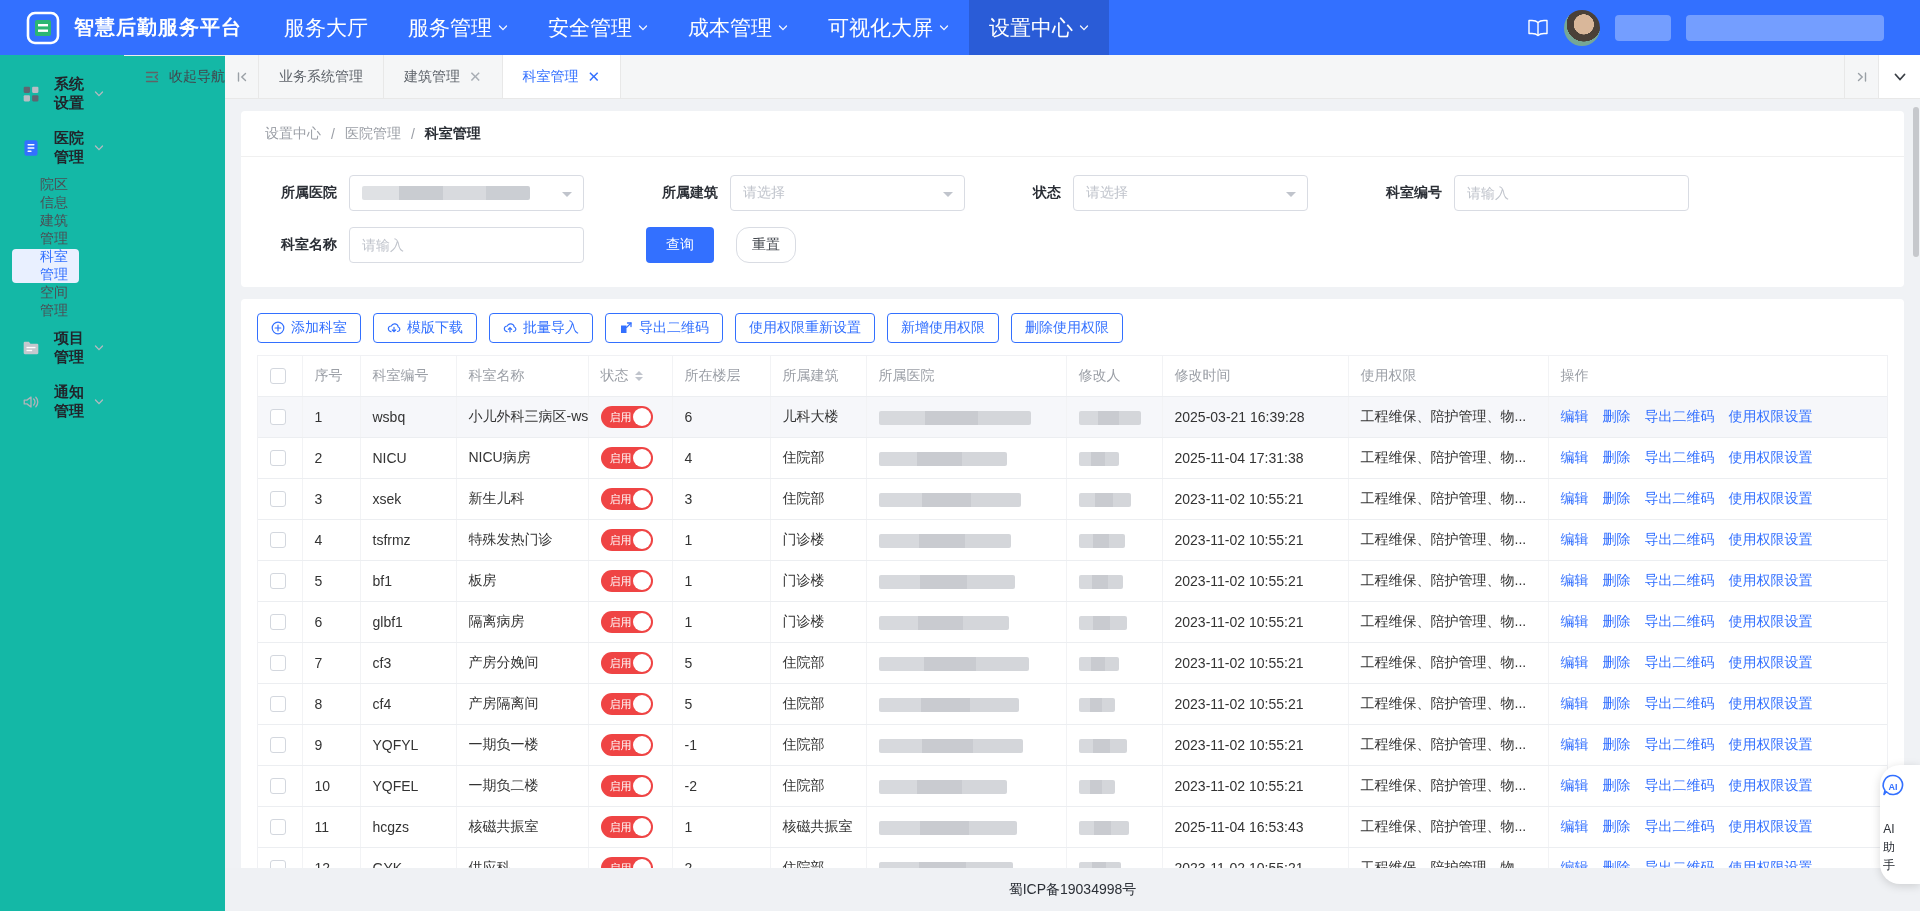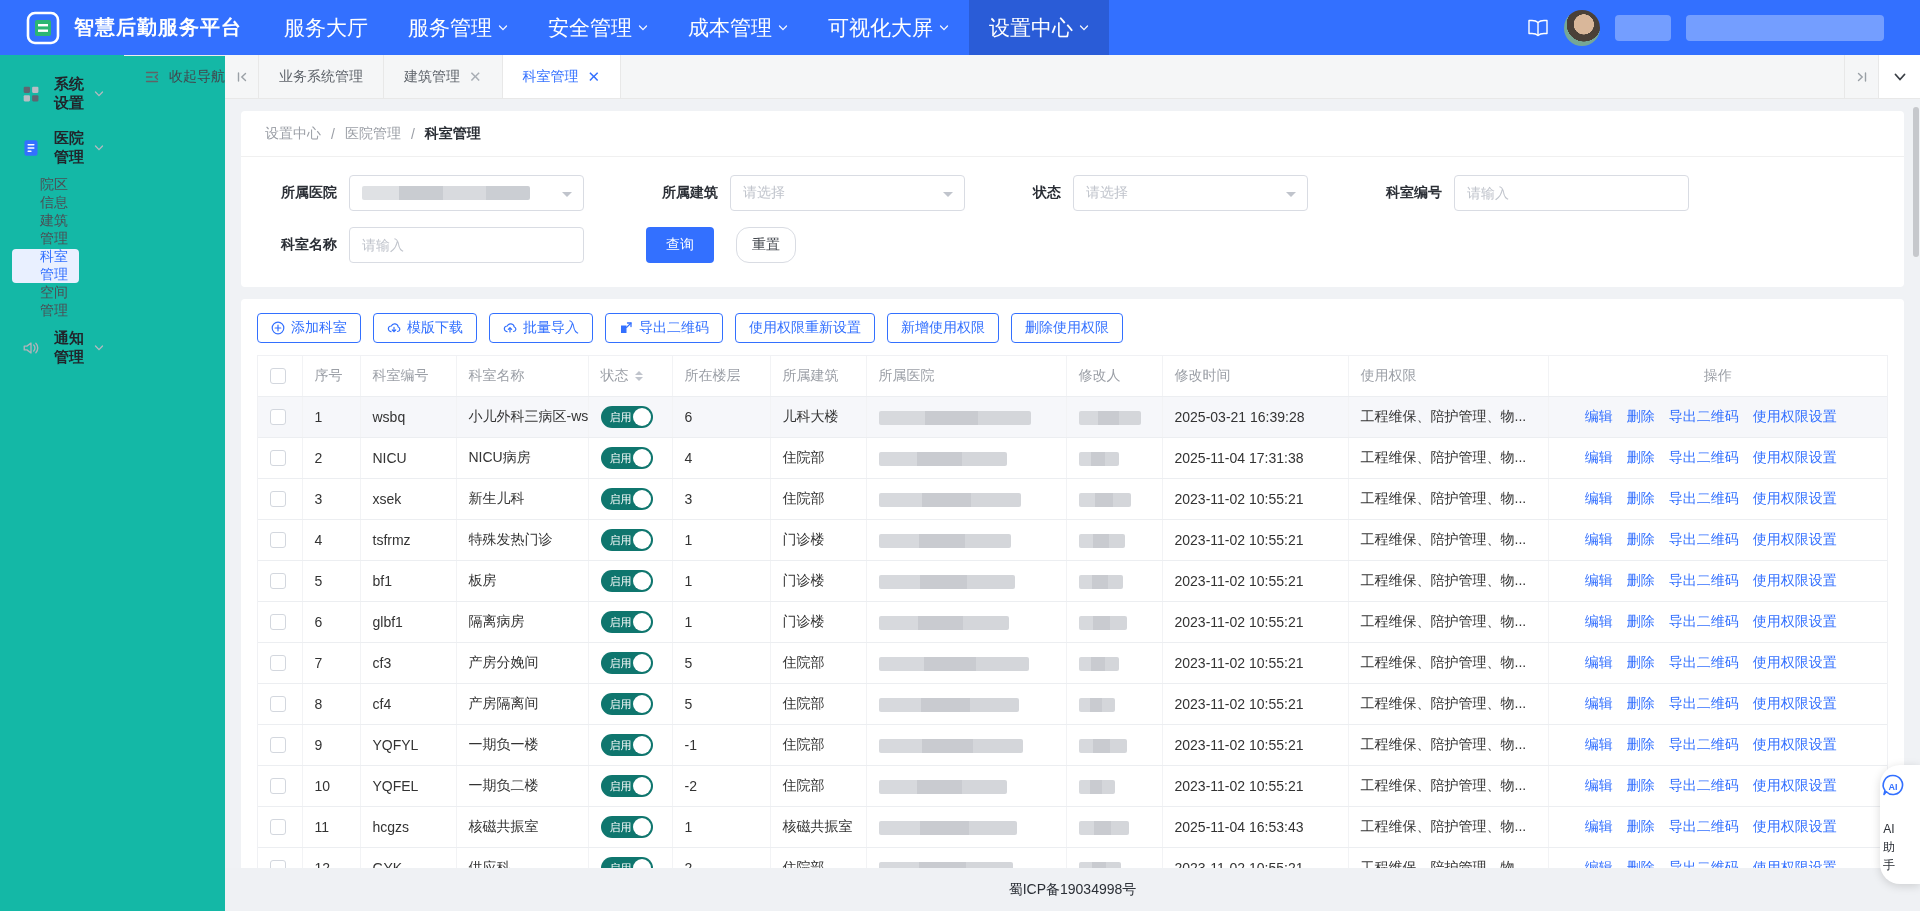--- a/index.html
+++ b/index.html
@@ -83,30 +83,30 @@
 
   
   .card-table { padding:14px 16px 16px; }
   .toolbar { display:flex; gap:12px; margin-bottom:12px; }
   .tbtn { height:30px; padding:0 13px; border:1px solid #3370ff; color:#3370ff; border-radius:4px;
     background:#fff; font-size:14px; display:inline-flex; align-items:center; gap:6px; cursor:pointer; white-space:nowrap; }
   .tbl-wrap { border:1px solid #f0f1f4; border-bottom:none; }
   table { width:100%; border-collapse:collapse; table-layout:fixed; }
   th,td { border-bottom:1px solid #eceef1; border-right:1px solid #f2f3f5; padding:0 12px; height:41px;
     font-size:14px; text-align:left; overflow:hidden; white-space:nowrap; }
-  th:last-child, td:last-child { border-right:none;text-align:center; }
+  th:last-child, td:last-child { border-right:none; }
   th { color:#9b9fa6; font-weight:normal; height:40px; background:#fff; }
   tbody tr:first-child td { background:#f6f7fa; }
   .checkbox { width:16px; height:16px; border:1px solid #d3d7de; border-radius:3px; background:#fff;
     display:inline-block; vertical-align:middle; cursor:pointer; }
   .sorter { display:inline-flex; flex-direction:column; margin-left:6px; vertical-align:middle; }
   .sorter i { width:0; height:0; border:4px solid transparent; display:block; }
   .sorter .up { border-bottom-color:#c0c4cc; margin-bottom:2px; }
   .sorter .dn { border-top-color:#c0c4cc; }
-  .switch { width:52px; height:22px; background:#0f766e; border-radius:11px; position:relative;
+  .switch { width:52px; height:22px; background:#ef4444; border-radius:11px; position:relative;
     display:inline-block; vertical-align:middle; cursor:pointer; }
   .switch .slab { position:absolute; left:9px; top:50%; transform:translateY(-50%); color:#fff; font-size:11px; }
   .switch .knob { position:absolute; right:2px; top:2px; width:18px; height:18px; background:#fff; border-radius:50%; }
   .redact-cell { display:inline-block; height:14px; border-radius:2px; vertical-align:middle;
     background:linear-gradient(90deg,#d7d9dd 0 30%,#c9cbd0 30% 65%,#d4d6da 65% 100%); }
   .ops a { color:#3370ff; text-decoration:none; margin-right:14px; cursor:pointer; }
 
   
   .footer { position:absolute; left:0; right:0; bottom:0; height:43px; background:#eff1f4;
     display:flex; align-items:center; justify-content:center; font-size:14px; color:#2b2f36; z-index:5; }
@@ -224,20 +224,35 @@
           <span class="gchev">
             <svg viewBox="0 0 10 10" width="10" height="10">
               <path d="M1.5 3L5 6.6 8.5 3" fill="none" stroke="currentColor" stroke-width="1.3" stroke-linecap="round"></path>
             </svg>
           </span>
         </div>
         <div class="side-sub">院区信息</div>
         <div class="side-sub">建筑管理</div>
         <div class="side-sub active">科室管理</div>
         <div class="side-sub">空间管理</div>
+        <div class="side-group">
+          <span class="gicon">
+            <svg viewBox="0 0 16 16" width="18" height="18">
+              <path d="M1.5 3.5a1 1 0 0 1 1-1h3.6l1.4 1.8h6a1 1 0 0 1 1 1v7.2a1 1 0 0 1-1 1h-11a1 1 0 0 1-1-1z" fill="#c4c8ce"></path>
+              <rect x="4" y="7" width="8" height="1.2" fill="#fff"></rect>
+              <rect x="4" y="9.6" width="5" height="1.2" fill="#fff"></rect>
+            </svg>
+          </span>
+          <span class="glabel">项目管理</span>
+          <span class="gchev">
+            <svg viewBox="0 0 10 10" width="10" height="10">
+              <path d="M1.5 3L5 6.6 8.5 3" fill="none" stroke="currentColor" stroke-width="1.3" stroke-linecap="round"></path>
+            </svg>
+          </span>
+        </div>
         <div class="side-group">
           <span class="gicon">
             <svg viewBox="0 0 16 16" width="18" height="18" fill="none" stroke="#b0b4ba" stroke-width="1.2" stroke-linejoin="round">
               <path d="M2 6.3h2.4L8 3.6v8.8L4.4 9.7H2z"></path>
               <path d="M10.4 5.4a3.6 3.6 0 0 1 0 5.2M12.3 3.8a6 6 0 0 1 0 8.4" stroke-linecap="round"></path>
             </svg>
           </span>
           <span class="glabel">通知管理</span>
           <span class="gchev">
             <svg viewBox="0 0 10 10" width="10" height="10">

